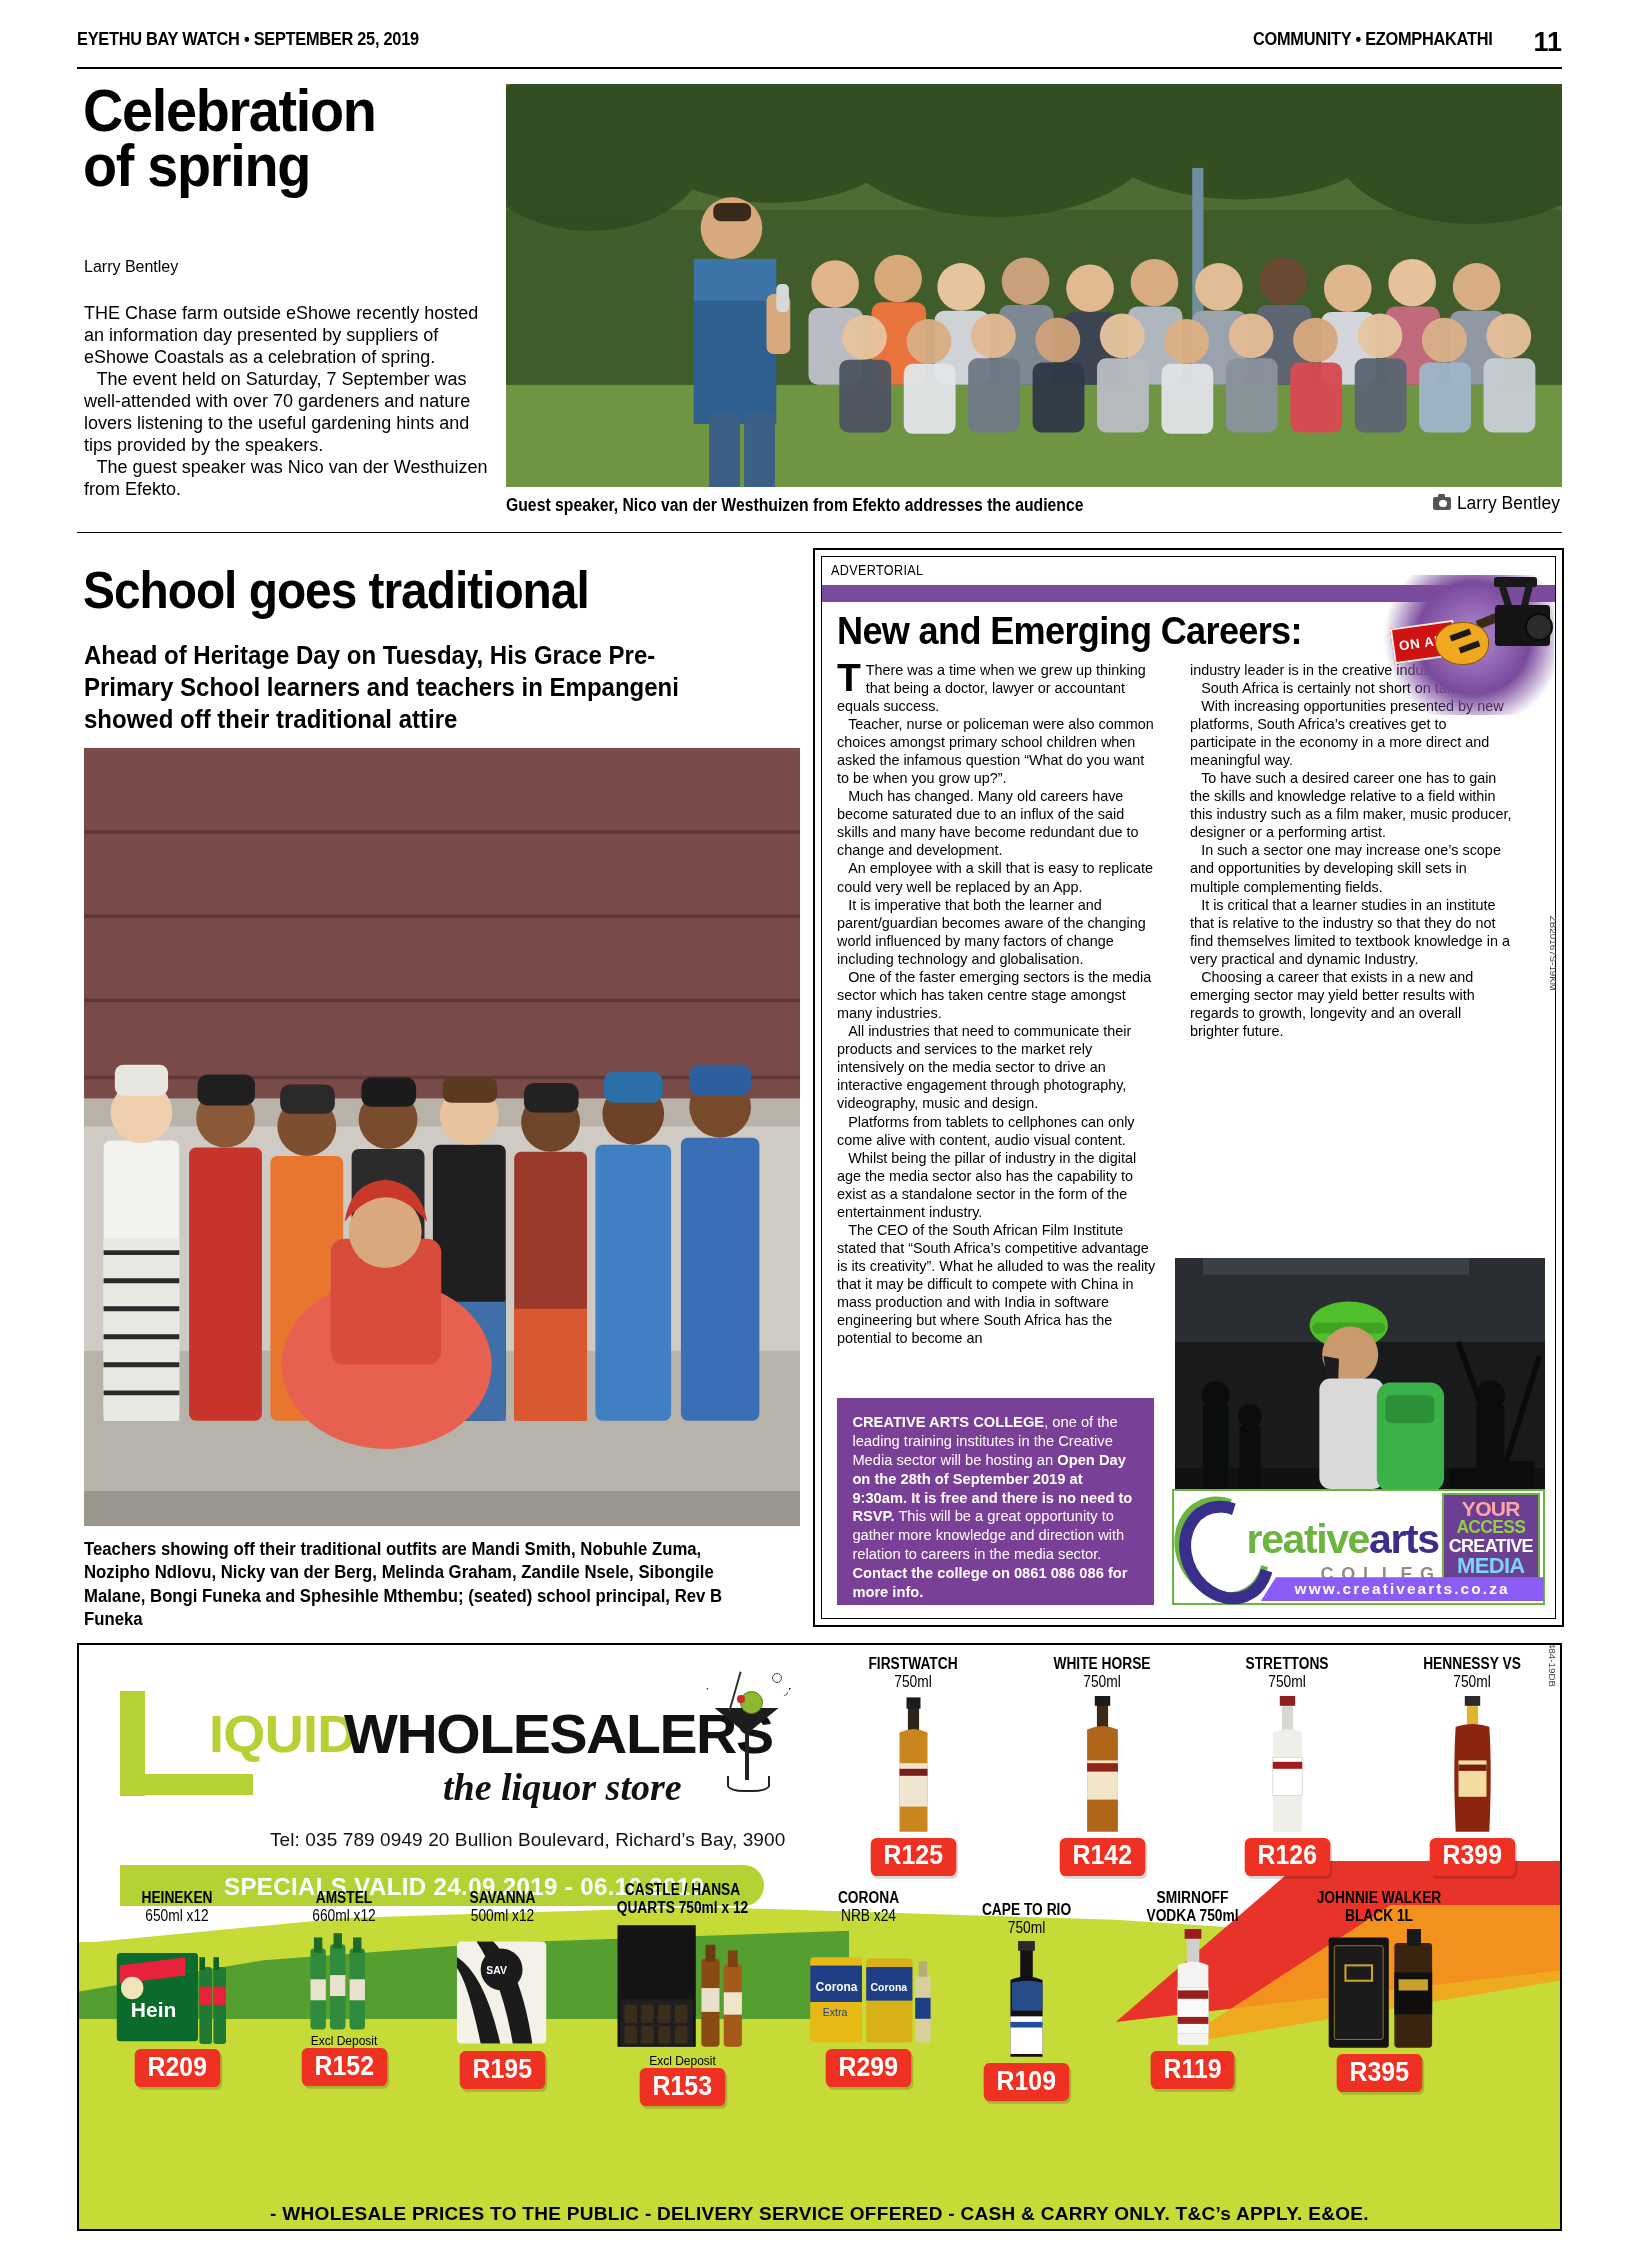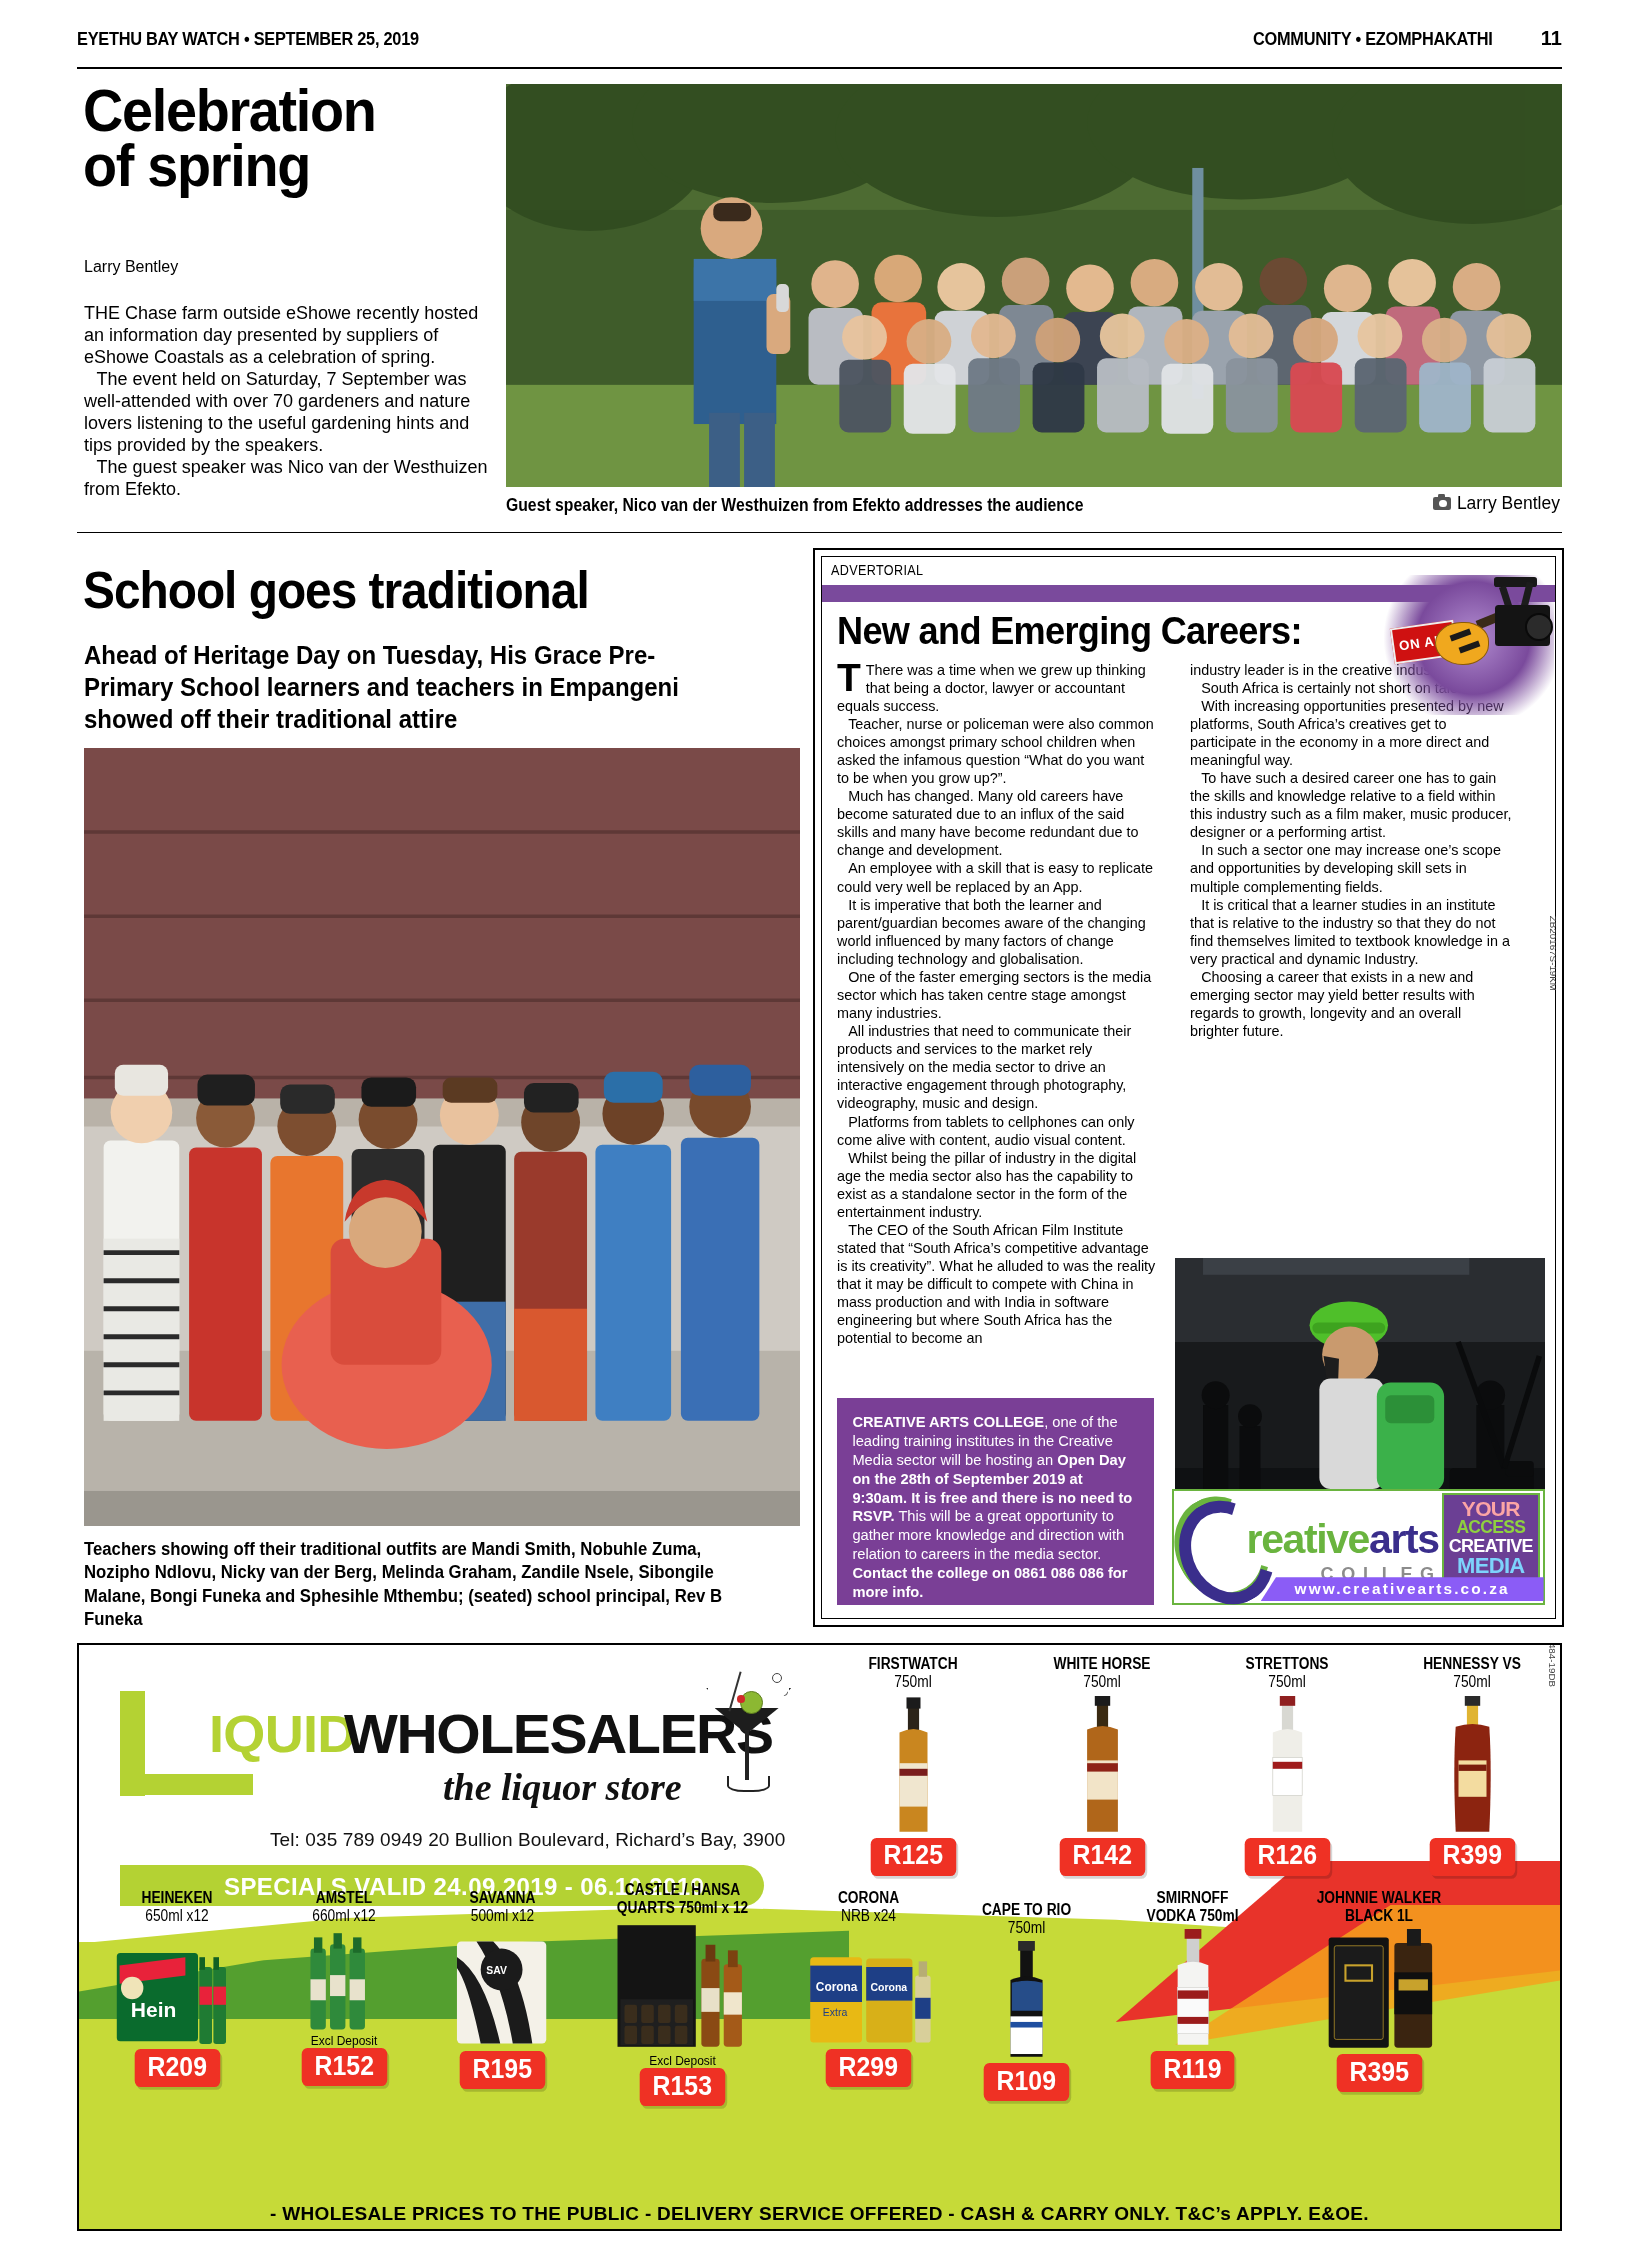--- a/index.html
+++ b/index.html
@@ -3,21 +3,21 @@
 <meta charset="utf-8">
 <style>
   html,body{margin:0;padding:0;background:#fff;}
   body{width:1638px;height:2261px;font-family:"Liberation Sans",sans-serif;color:#000;position:relative;overflow:hidden;}
   .page{position:absolute;left:0;top:0;width:1638px;height:2261px;background:#fff;}
 
   
   .masthead{position:absolute;left:77px;top:28px;width:1485px;height:32px;}
   .mh-left{position:absolute;left:0;top:0;font-size:19px;font-weight:bold;letter-spacing:-0.3px;font-family:"Liberation Sans Narrow","Liberation Sans",sans-serif;transform:scaleX(0.86);transform-origin:left center;}
   .mh-right{position:absolute;right:70px;top:0;font-size:19px;font-weight:bold;letter-spacing:-0.3px;transform:scaleX(0.86);transform-origin:right center;}
-  .mh-page{position:absolute;right:0;top:-1.4px;font-size:20px;font-weight:bold;}
+  .mh-page{position:absolute;right:0;top:-1.4px;font-size:27px;font-weight:bold;}
   .rule-top{position:absolute;left:77px;top:67px;width:1485px;height:2.1px;background:#000;}
 
   
   .lead-head{position:absolute;left:83px;top:83px;width:420px;font-size:60px;line-height:0.92;font-weight:bold;letter-spacing:-1.4px;
     font-family:"Liberation Sans Narrow","Liberation Sans",sans-serif;transform:scaleX(0.93);transform-origin:left top;}
   .byline{position:absolute;left:84px;top:258px;font-size:16px;}
   .lead-body{position:absolute;left:84px;top:303px;width:413px;font-size:18px;line-height:1.22;}
   .lead-body p{margin:0;text-indent:12.6px;}
   .lead-body p.first{text-indent:0;}
 

